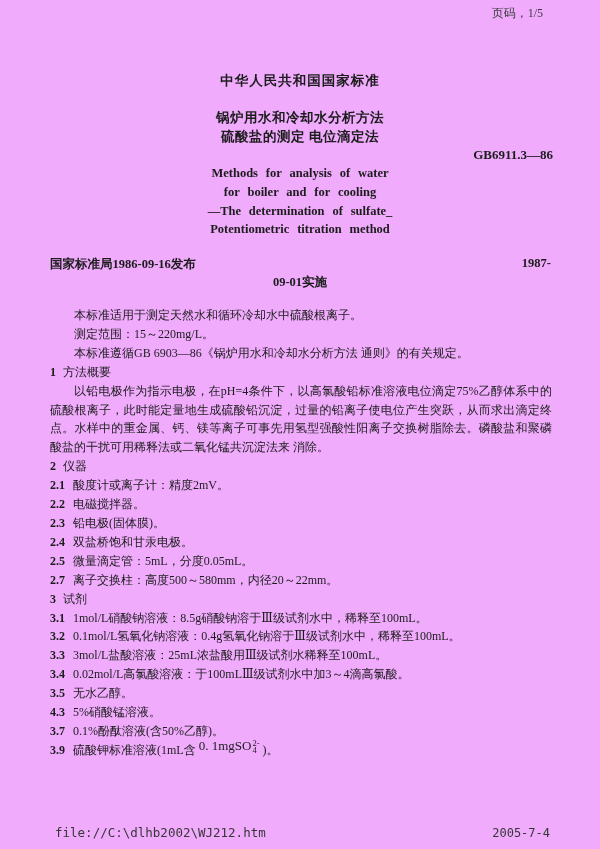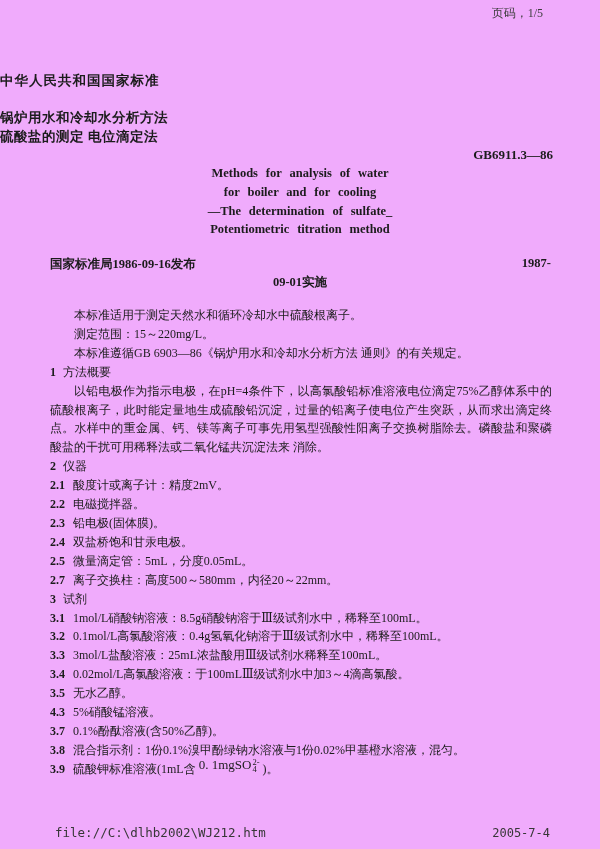--- a/index.html
+++ b/index.html
@@ -22,21 +22,21 @@
     position:absolute; bottom:9px; left:55px;
     font-family:"DejaVu Sans Mono","Liberation Mono",monospace;
     font-size:12.5px; color:#373737;
   }
   .print-ftr-right {
     position:absolute; bottom:9px; right:50px;
     font-family:"DejaVu Sans Mono","Liberation Mono",monospace;
     font-size:12px; color:#373737;
   }
   
-  .t-center { position:absolute; left:0; right:0; text-align:left; font-weight:bold; }
+  .t-center { position:absolute; left:0; right:0; text-align:center; font-weight:bold; }
   .t-national { top:72px;  font-size:13.5px; letter-spacing:1px; }
   .t-cn1      { top:109px; font-size:13.5px; letter-spacing:0.5px; }
   .t-cn2      { top:128px; font-size:13.5px; letter-spacing:0.5px; }
   .t-gb {
     position:absolute; top:147px; right:47px;
     font-weight:bold; font-size:13px;
   }
   .t-en { position:absolute; left:0; right:0; text-align:center;
           font-weight:bold; font-size:12.5px; word-spacing:0.38em; }
   .t-en1 { top:166px; } .t-en2 { top:185px; } .t-en3 { top:204px; } .t-en4 { top:222px; }
@@ -101,27 +101,26 @@
     <div class="ln"><span class="item-no">2.1</span><span>酸度计或离子计：精度2mV。</span></div>
     <div class="ln"><span class="item-no">2.2</span><span>电磁搅拌器。</span></div>
     <div class="ln"><span class="item-no">2.3</span><span>铅电极(固体膜)。</span></div>
     <div class="ln"><span class="item-no">2.4</span><span>双盐桥饱和甘汞电极。</span></div>
     <div class="ln"><span class="item-no">2.5</span><span>微量滴定管：5mL，分度0.05mL。</span></div>
     <div class="ln"><span class="item-no">2.7</span><span>离子交换柱：高度500～580mm，内径20～22mm。</span></div>
 
     <div class="ln"><span class="sec-no">3</span><span>试剂</span></div>
 
     <div class="ln"><span class="item-no">3.1</span><span>1mol/L硝酸钠溶液：8.5g硝酸钠溶于Ⅲ级试剂水中，稀释至100mL。</span></div>
-    <div class="ln"><span class="item-no">3.2</span><span>0.1mol/L高氯酸溶液：0.4g氢氧化钠溶于Ⅲ级试剂水中，稀释至100mL。</span></div>
+    <div class="ln"><span class="item-no">3.2</span><span>0.1mol/L氢氧化钠溶液：0.4g氢氧化钠溶于Ⅲ级试剂水中，稀释至100mL。</span></div>
     <div class="ln"><span class="item-no">3.3</span><span>3mol/L盐酸溶液：25mL浓盐酸用Ⅲ级试剂水稀释至100mL。</span></div>
     <div class="ln"><span class="item-no">3.4</span><span>0.02mol/L高氯酸溶液：于100mLⅢ级试剂水中加3～4滴高氯酸。</span></div>
     <div class="ln"><span class="item-no">3.5</span><span>无水乙醇。</span></div>
     <div class="ln"><span class="item-no">4.3</span><span>5%硝酸锰溶液。</span></div>
     <div class="ln"><span class="item-no">3.7</span><span>0.1%酚酞溶液(含50%乙醇)。</span></div>
-    <div class="ln"><span class="item-no">3.8</span><span>混合指示剂：1份0.1%溴甲酚绿钠水溶液与1份0.02%甲基橙水溶液，混匀。</span></div>
 
     <div class="ln"><span class="item-no">3.9</span><span>硫酸钾标准溶液(1mL含</span><span class="formula"><span>0. 1mgSO</span><span class="stack"><span>2-</span><span>4</span></span></span><span>)。</span></div>
 
   </div>
 
   <div class="print-ftr-left">file://C:\dlhb2002\WJ212.htm</div>
   <div class="print-ftr-right">2005-7-4</div>
 
 </div>
 

